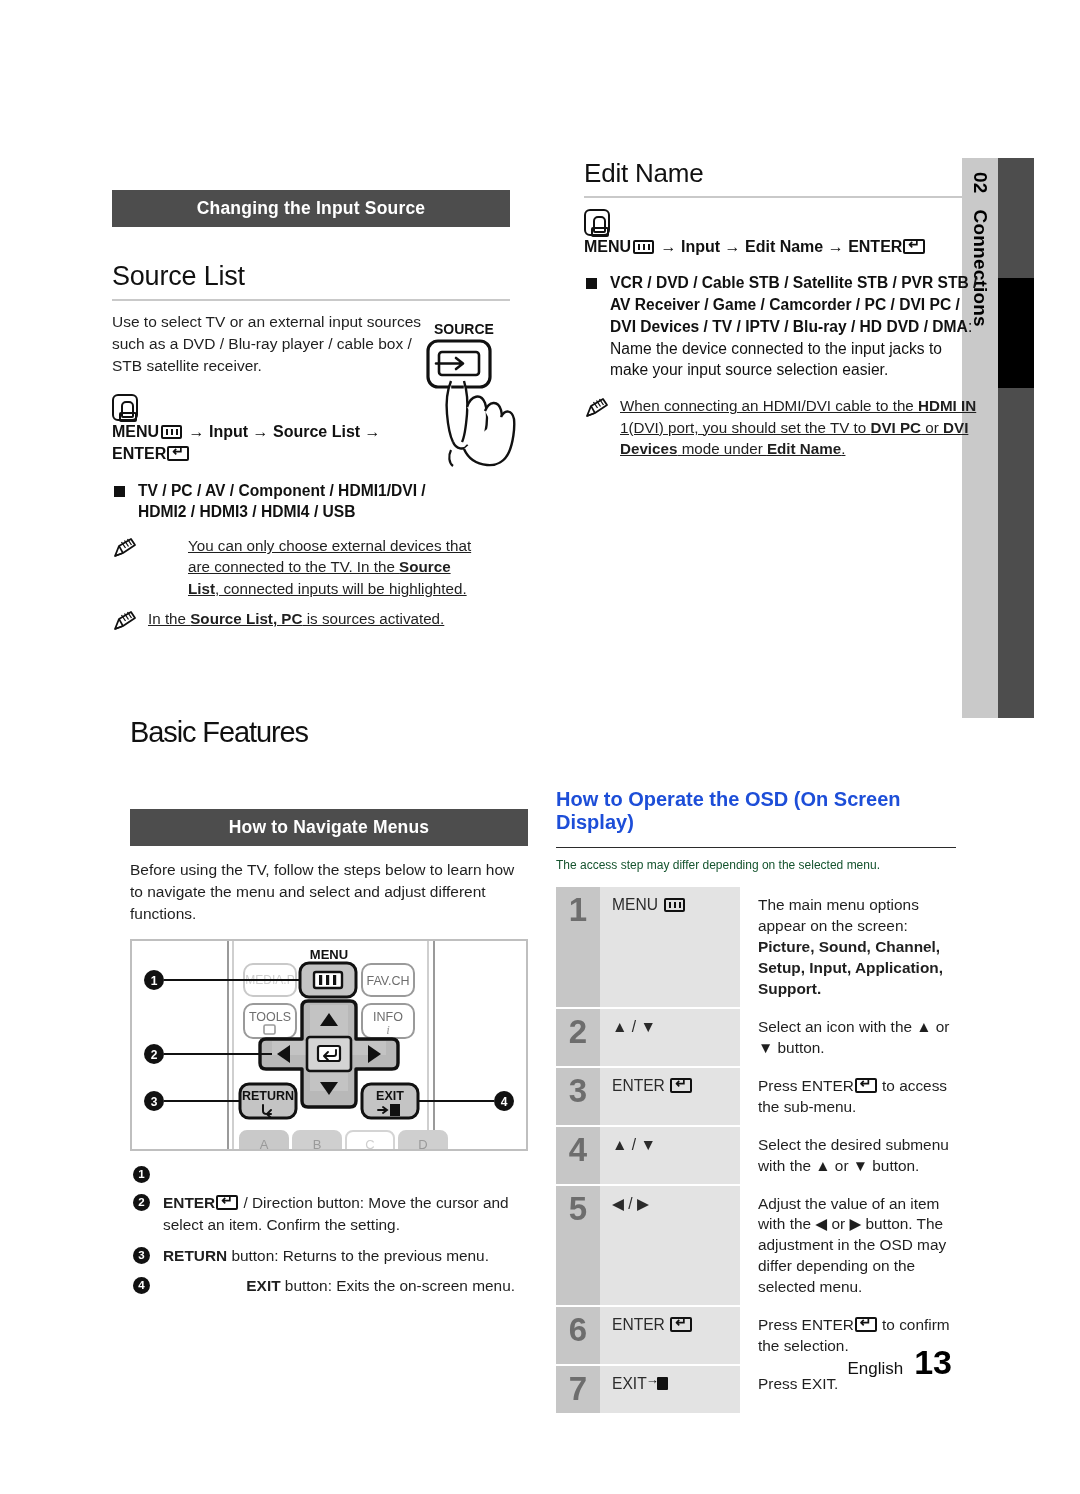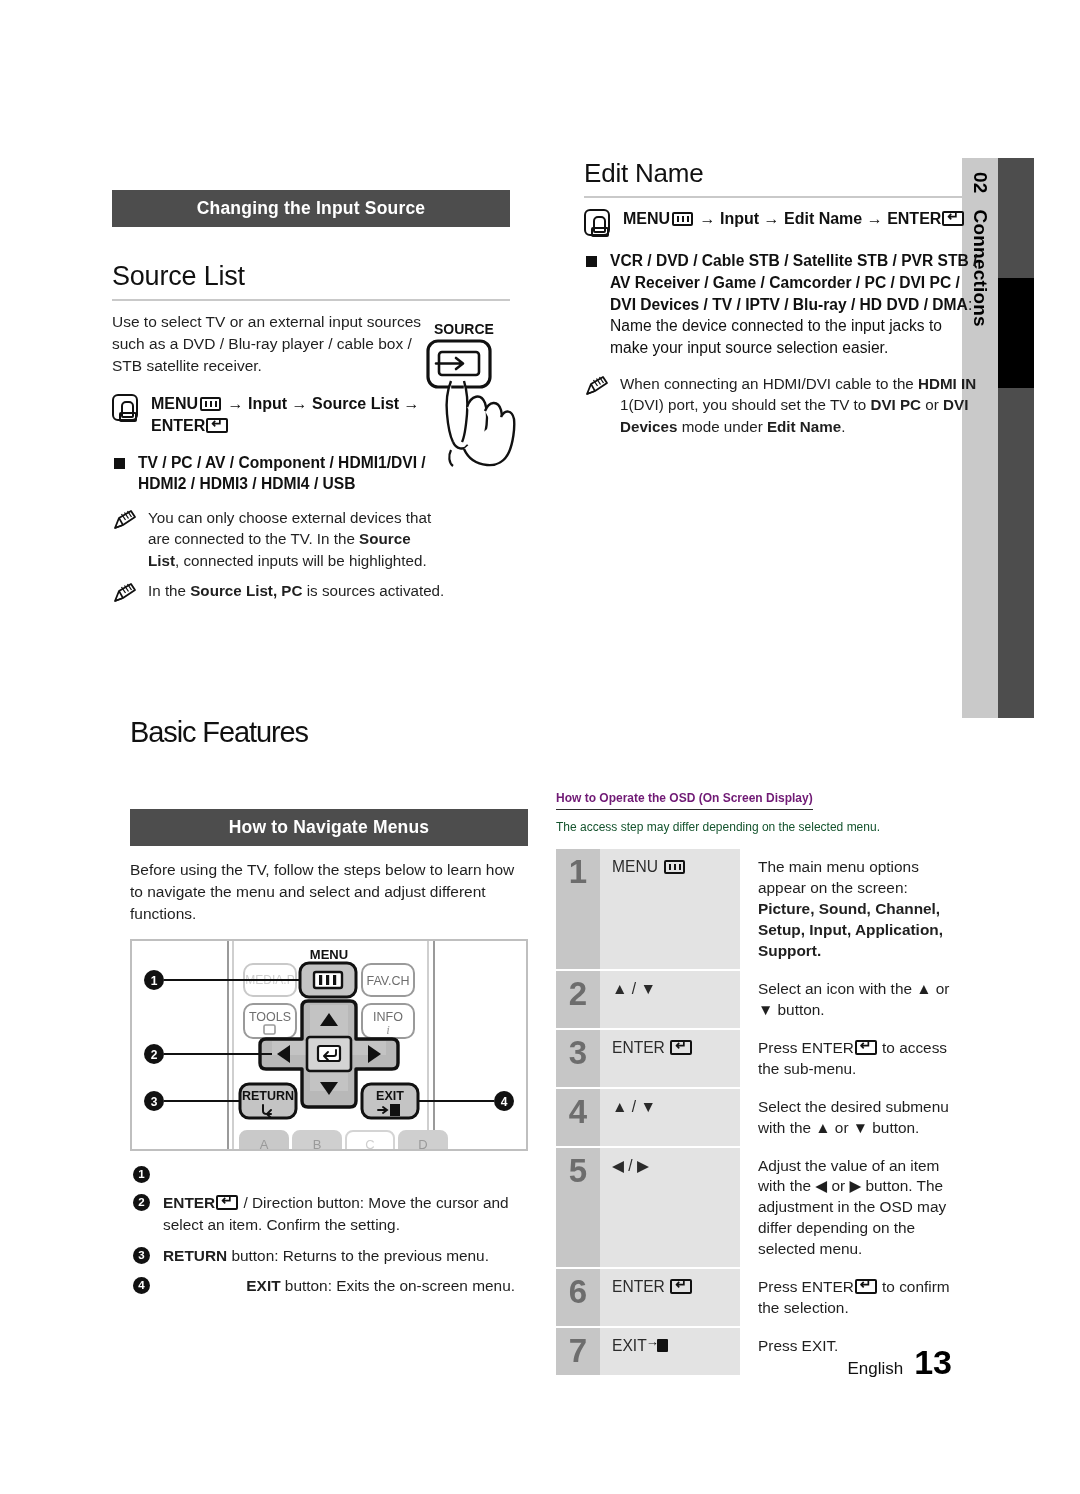--- a/index.html
+++ b/index.html
@@ -43,21 +43,21 @@
   .h2 {
     font-size:27px; font-weight:400; color:#111;
     letter-spacing:-.2px; margin:0; padding:0 0 7px 0;
     font-family:"Liberation Sans", sans-serif;
   }
   .rule { height:2px; background:#c9c9c9; margin-bottom:10px; }
 
   .body-t { font-size:15.5px; line-height:1.42; color:#1f1f1f; }
 
   
-  .path-row { display:flex; align-items:flex-start; margin-top:16px; }
+  .path-row { display:flex; align-items:flex-start; margin-top:16px;flex-direction:column; }
   .hand-ico {
     flex:0 0 auto; width:26px; height:27px; border:2px solid #111; border-radius:6px;
     margin-right:13px; position:relative; margin-top:1px;
   }
   .hand-ico:before{
     content:""; position:absolute; left:7px; top:5px; width:9px; height:13px;
     border:2px solid #111; border-radius:5px 5px 2px 2px;
   }
   .hand-ico:after{
     content:""; position:absolute; left:5px; top:16px; width:14px; height:6px;
@@ -69,21 +69,21 @@
   .sq-row { display:flex; margin-top:14px; }
   .sq {
     flex:0 0 auto; width:11px; height:11px; background:#111; margin:6px 13px 0 2px;
   }
   .sq-txt { font-size:15.6px; line-height:1.4; font-weight:bold; color:#111; }
   .sq-txt .nb { font-weight:normal; }
 
   
   .note { display:flex; margin-top:9px; }
   .note .pen { flex:0 0 auto; width:30px; margin-right:6px; padding-top:2px; }
-  .note .ntx { font-size:15.2px; line-height:1.4; color:#1f1f1f; }
+  .note .ntx { font-size:15.2px; line-height:1.4; color:#1f1f1f;text-decoration:underline; }
   .note .ntx b { font-weight:bold; }
 
   
   .source-art { position:absolute; right:-8px; top:92px; width:108px; height:150px; }
 
   
   .bigtitle {
     position:absolute; left:130px; top:718px; font-size:29px; font-weight:400;
     color:#111; letter-spacing:-1.1px; line-height:1;
   }
@@ -97,21 +97,21 @@
   
   .leg { display:flex; margin-top:9px; }
   .leg .cir {
     flex:0 0 auto; width:17px; height:17px; border-radius:50%; background:#111; color:#fff;
     font-size:11.5px; font-weight:bold; line-height:17px; text-align:center; margin:2px 13px 0 3px;
   }
   .leg .ltx { font-size:15.4px; line-height:1.4; color:#1f1f1f; }
   .leg .ltx b { font-weight:bold; }
 
   
-  .osd-h { font-size:12px; font-weight:bold; color:#701a75; padding-bottom:4px;
+  .osd-h { font-size:20px; font-weight:bold; color:#1d4ed8; padding-bottom:13px;
            border-bottom:1.5px solid #2b2b2b; display:inline-block; }
   .osd-sub { font-size:12px; color:#14532d; margin-top:9px; line-height:1.35; }
   .osd-tab { margin-top:12px; width:100%; border-collapse:separate; border-spacing:0 2px; }
   .osd-tab td { vertical-align:top; }
   .c-num {
     width:44px; background:#c6c6c6; color:#6d6d6d; font-size:33px; font-weight:bold;
     text-align:center; line-height:1; padding:6px 0 8px;
   }
   .c-key {
     width:140px; background:#e3e3e3; font-size:15.6px; color:#2b2b2b; font-weight:500;
@@ -187,21 +187,21 @@
           <span>MENU</span><span class="ico-menu"></span><span> → Input → Source List → </span><br>
           <span>ENTER</span><span class="ico-enter"></span>
         </div>
       </div>
 
       <div class="sq-row">
         <div class="sq"></div>
         <div class="sq-txt" style="width:300px;">TV / PC / AV / Component / HDMI1/DVI / HDMI2 / HDMI3 / HDMI4 / USB</div>
       </div>
 
-      <div class="note" style="margin-top:12px;">
+      <div class="note" style="margin-top:12px;gap:40px;">
         <div class="pen">
           <svg viewBox="0 0 26 22" width="26" height="22">
             <path d="M3 19 L7 9 L19 2 L23 8 L11 16 Z" fill="#fff" stroke="#111" stroke-width="1.8" stroke-linejoin="round"></path>
             <path d="M7 9 L11 16" stroke="#111" stroke-width="1.6"></path>
             <path d="M3 19 L11 16" stroke="#111" stroke-width="1.6"></path>
             <path d="M9.5 5 L13.5 11 M12.5 3.5 L16.5 9.5 M15.5 2 L19.5 8" stroke="#111" stroke-width="1.3"></path>
           </svg>
         </div>
         <div class="ntx" style="width:296px;">
           <span>You can only choose external devices that are connected to the TV. In the </span><b>Source List</b><span>, connected inputs will be highlighted.</span>

